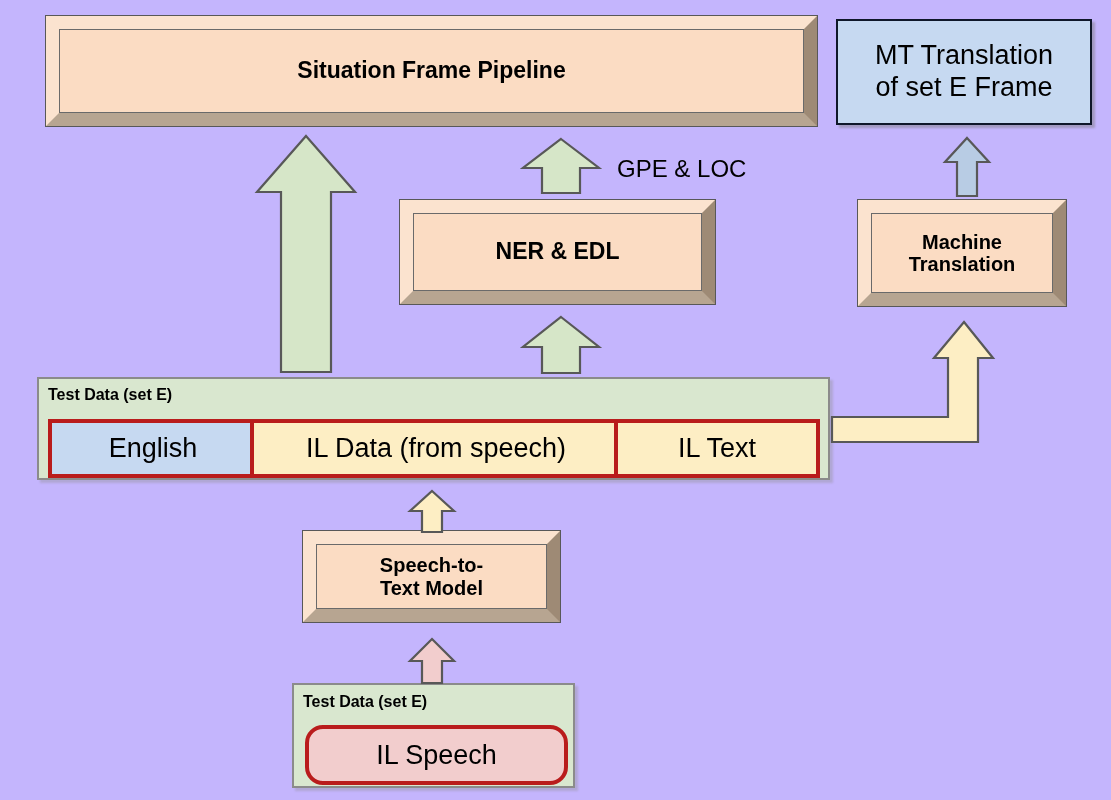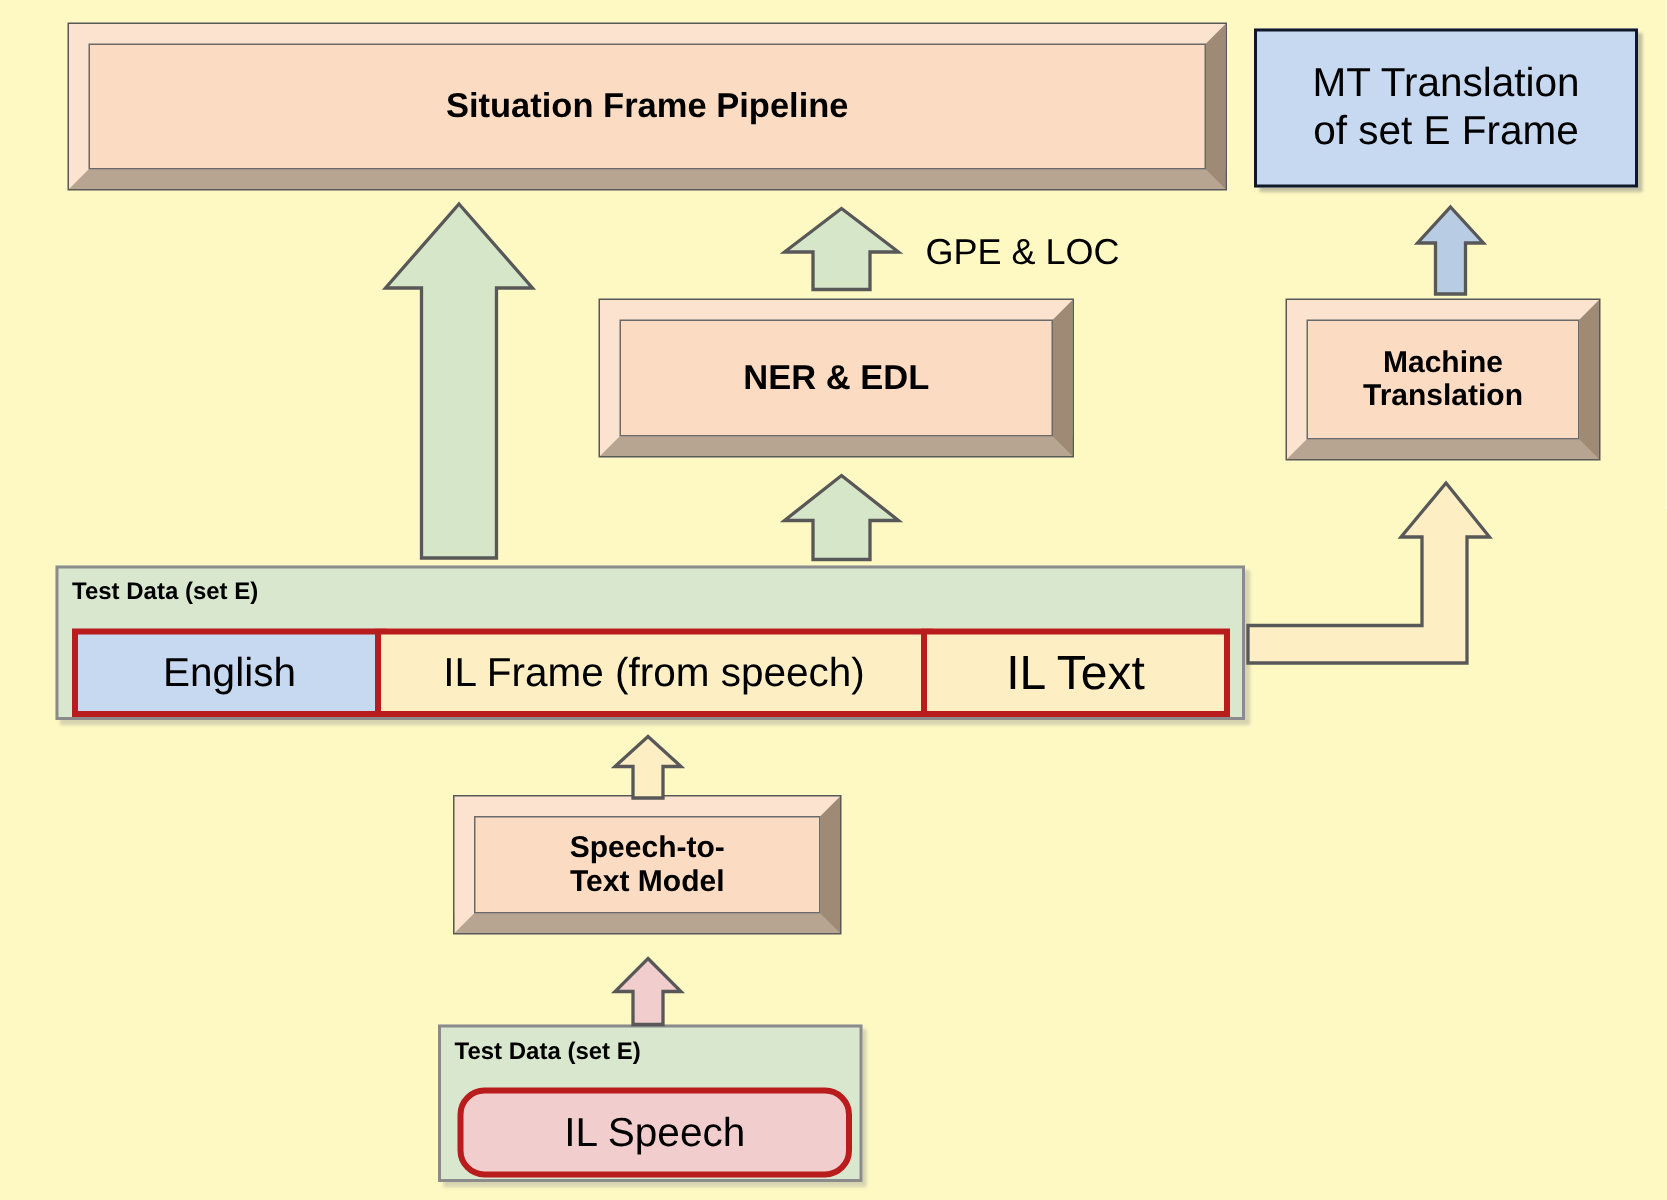--- a/index.html
+++ b/index.html
@@ -7,21 +7,21 @@
     padding: 0;
     background: #ffffff;
   }
   body {
     font-family: "Liberation Sans", sans-serif;
   }
   #canvas {
     position: relative;
     width: 1111px;
     height: 800px;
-    background: #fef9c3;
+    background: #c4b5fd;
     overflow: hidden;
   }
   .abs { position: absolute; box-sizing: border-box; }
 
   
   .bevel-box {
     border-style: solid;
     border-width: 13px;
     border-top-color: #fbe3cf;
     border-left-color: #fbe3cf;
@@ -135,23 +135,23 @@
   </div>
 
   <div class="abs group-box" style="left:37px; top:377px; width:793px; height:103px;">
   </div>
   <span class="group-title" style="left:48px; top:386px; font-size:16px;">Test Data (set E)</span>
 
   <div class="cell cell-blue" style="left:48px; top:419px; width:202px; height:51px; font-size:27px;">
     <span>English</span>
   </div>
   <div class="cell cell-yellow" style="left:250px; top:419px; width:364px; height:51px; font-size:27px;">
-    <span>IL Frame (from speech)</span>
+    <span>IL Data (from speech)</span>
   </div>
-  <div class="cell cell-yellow" style="left:614px; top:419px; width:198px; height:51px; font-size:32px;">
+  <div class="cell cell-yellow" style="left:614px; top:419px; width:198px; height:51px; font-size:27px;">
     <span>IL Text</span>
   </div>
 
   <div class="abs group-box" style="left:292px; top:683px; width:283px; height:105px;">
   </div>
   <span class="group-title" style="left:303px; top:693px; font-size:16px;">Test Data (set E)</span>
 
   <div class="cell cell-pink" style="left:305px; top:725px; width:255px; height:52px; font-size:27px;">
     <span>IL Speech</span>
   </div>

